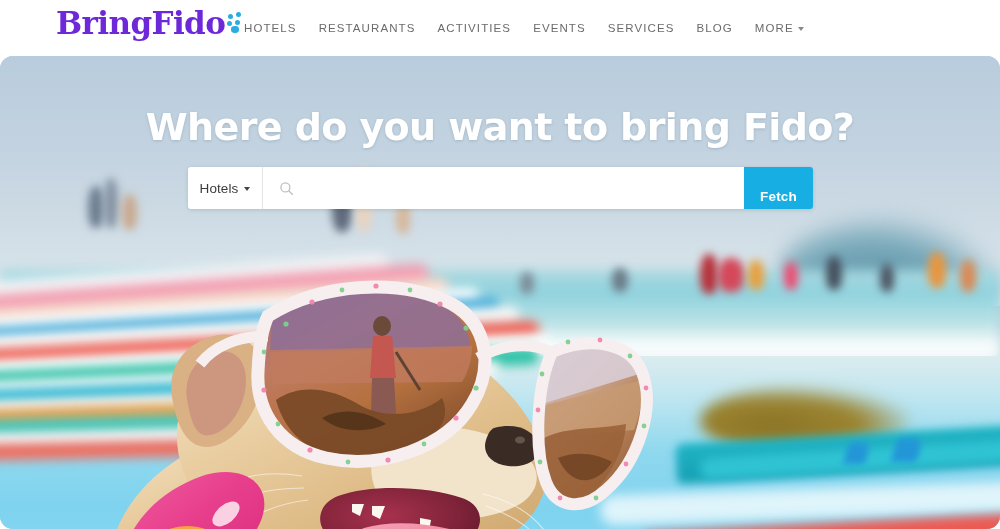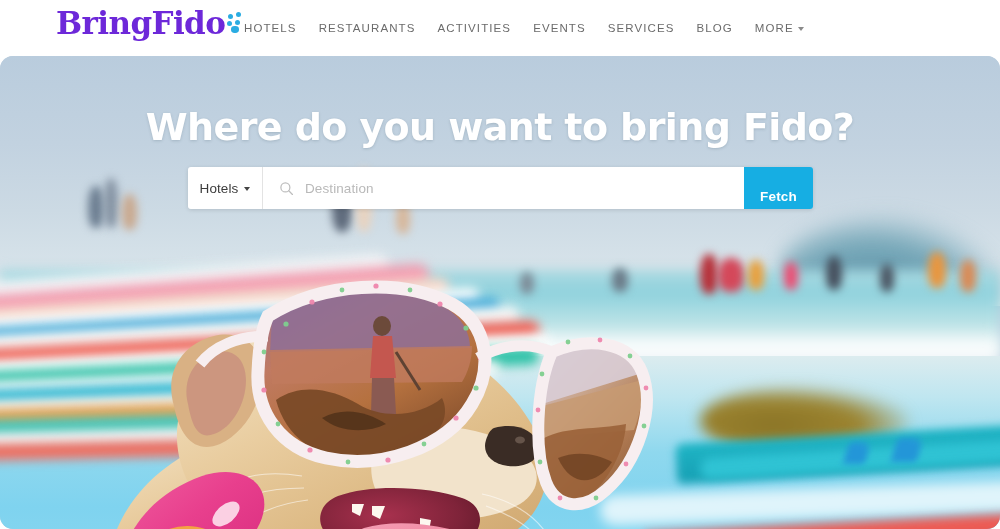--- a/index.html
+++ b/index.html
@@ -531,21 +531,20 @@
         <div class="type-select">
           <span>Hotels</span>
           <i class="caret"></i>
         </div>
 
         <div class="search-field">
           <svg class="mag" viewBox="0 0 24 24">
             <circle cx="10.2" cy="10.2" r="7.2" fill="none" stroke="#bdbdbd" stroke-width="2"></circle>
             <line x1="15.6" y1="15.6" x2="21.5" y2="21.5" stroke="#bdbdbd" stroke-width="2" stroke-linecap="round"></line>
           </svg>
-          <input type="text" placeholder="Destination" style="">
         </div>
 
         <button class="fetch-btn" style="background: rgb(22, 174, 227);">Fetch</button>
       </div>
 
     </div>
   </div>
 </div>
 
 </body></html>

